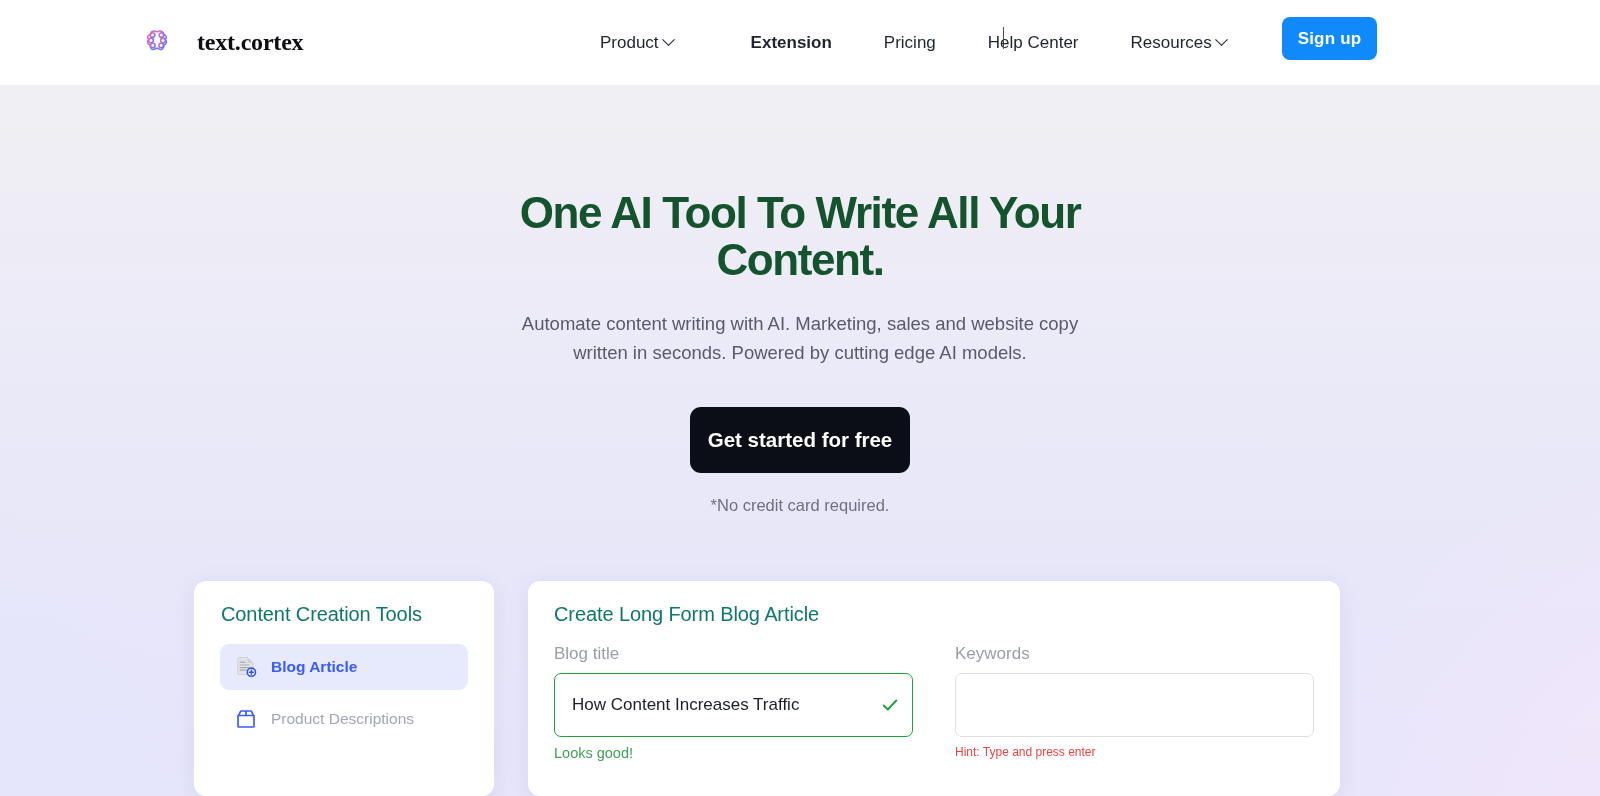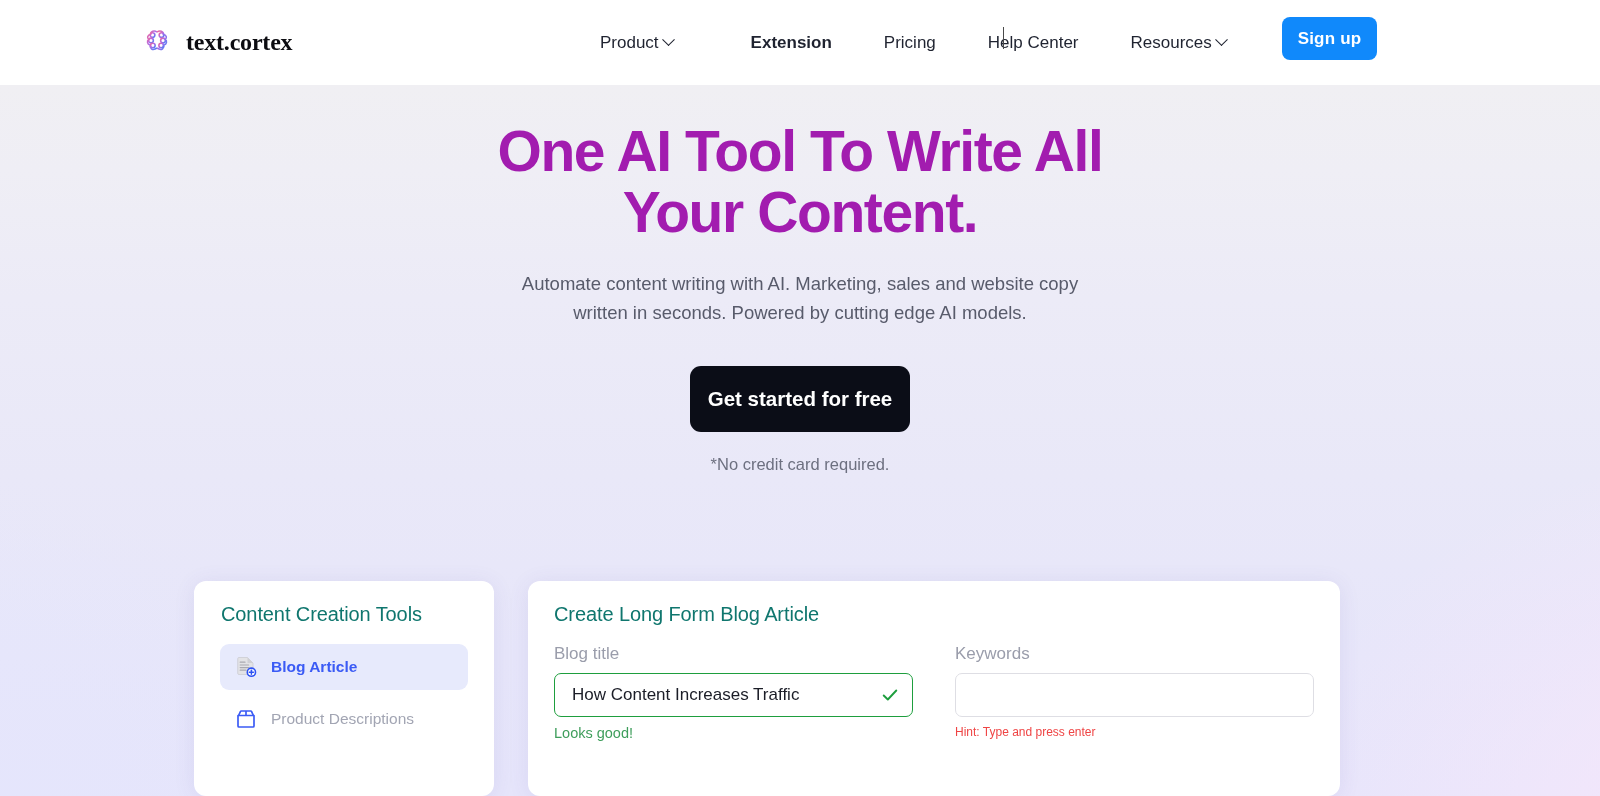--- a/index.html
+++ b/index.html
@@ -45,21 +45,21 @@
     background: #ffffff;
     display: flex;
     align-items: center;
     z-index: 20;
   }
   .brand {
     position: absolute;
     left: 142px; top: 20px;
     display: flex;
     align-items: center;
-    gap: 14px;
+    gap: 25px;
     height: 44px;
     justify-content: space-between;
   }
   .brand-icon { width: 30px; height: 30px; display: block; }
   .brand-name {
     font-family: "Liberation Serif", serif;
     font-size: 24px;
     font-weight: bold;
     color: #0c0c11;
     letter-spacing: -0.2px;
@@ -116,25 +116,25 @@
 
   
   .hero {
     position: absolute;
     left: 0; top: 85px;
     width: 1600px;
     text-align: center;
     z-index: 5;
   }
   .hero-title {
-    margin-top: 36px;
-    font-size: 57px;
+    margin-top: 104px;
+    font-size: 44px;
     line-height: 1.07;
     font-weight: bold;
-    color: #a21caf;
+    color: #14532d;
     letter-spacing: -1.4px;
     max-width: 620px;
     margin-left: auto;
     margin-right: auto;
   }
   .hero-sub {
     margin-top: 27px;
     font-size: 18.5px;
     line-height: 1.55;
     color: #585b6b;
@@ -219,21 +219,21 @@
   }
   .form-col { flex: 1; }
   .field-label {
     font-size: 17px;
     color: #9a9dab;
     margin-bottom: 9px;
   }
   .input-wrap { position: relative; }
   .text-input {
     width: 100%;
-    height: 44px;
+    height: 64px;
     border-radius: 7px;
     font-family: "Liberation Sans", sans-serif;
     font-size: 17px;
     color: #1b1d27;
     padding: 0 40px 0 17px;
     outline: none;
     background: #ffffff;
   }
   .text-input.valid { border: 1.6px solid #1e9e3e; }
   .text-input.plain { border: 1.6px solid #dedee4; }

